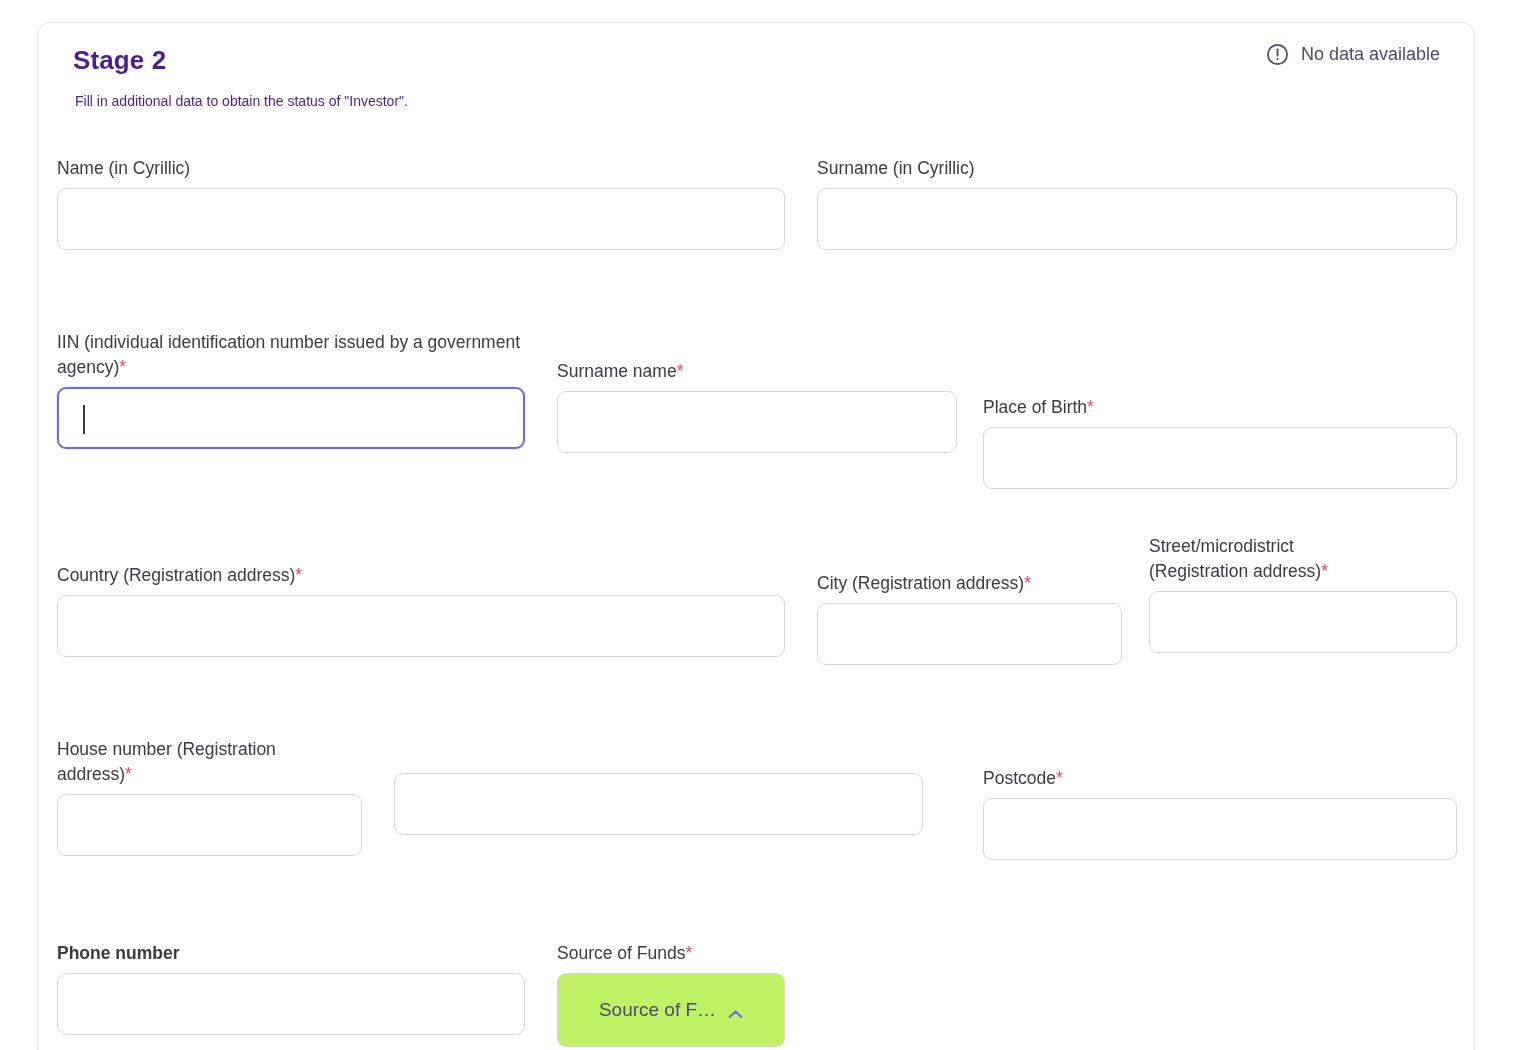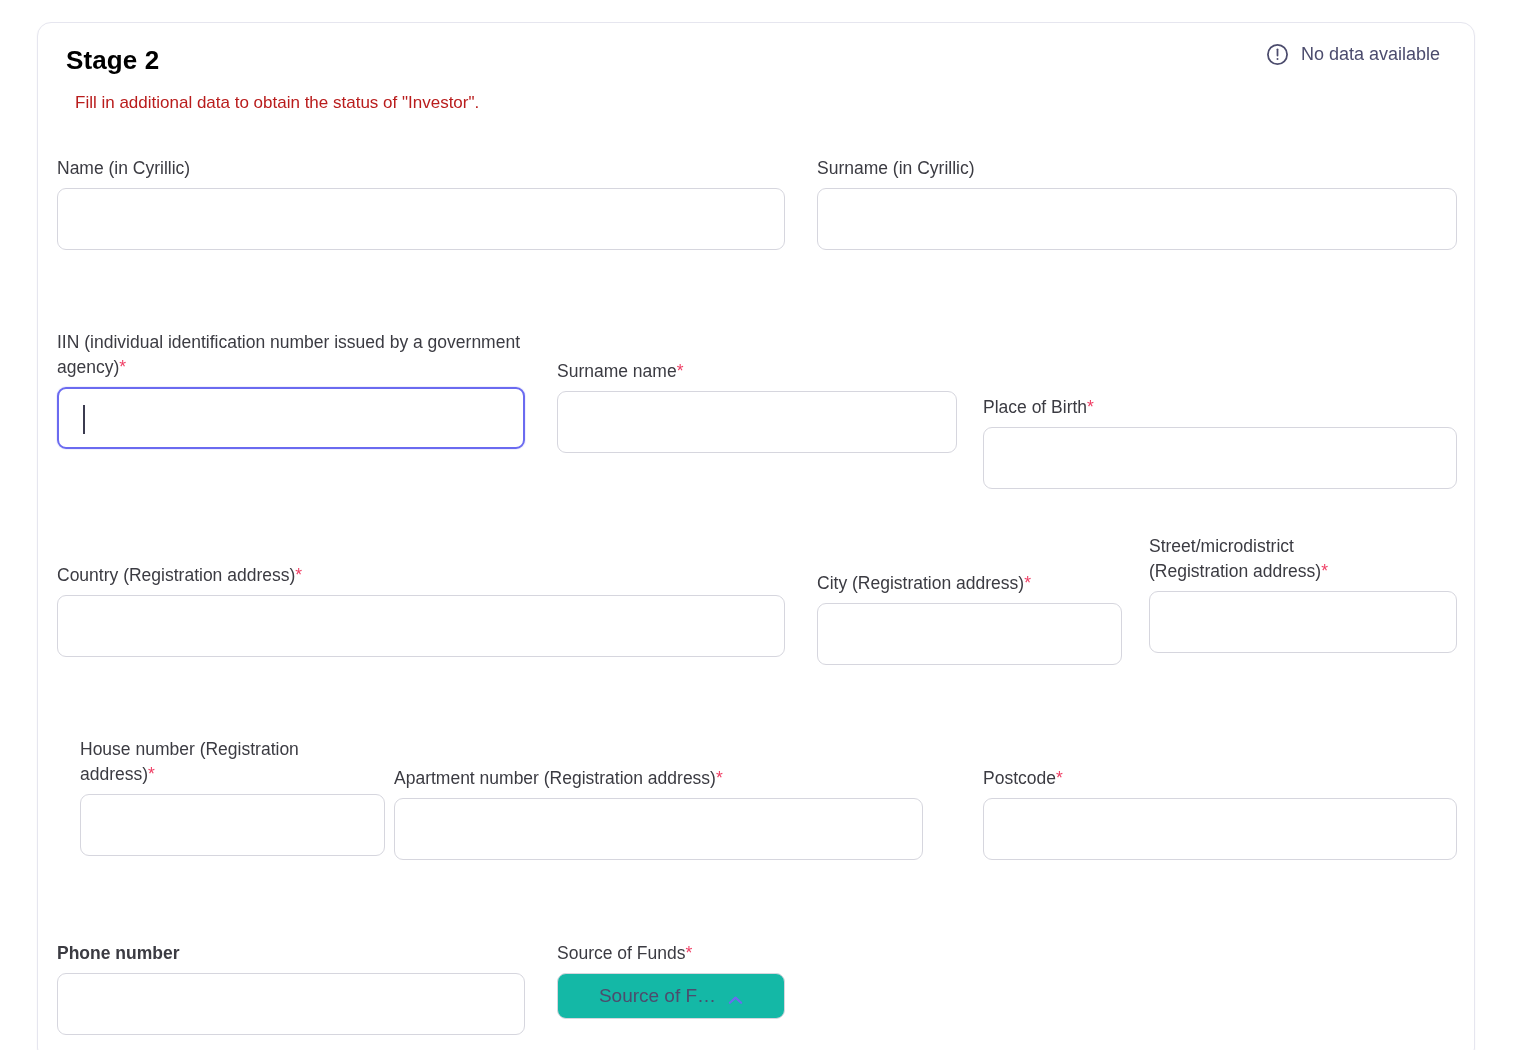--- a/index.html
+++ b/index.html
@@ -28,33 +28,33 @@
 
   
   .card-header {
     position: absolute;
     left: 0; top: 0;
     width: 100%;
     height: 96px;
   }
   .stage-title {
     position: absolute;
-    left: 28px;
+    left: 35px;
     top: 22px;
     font-size: 26px;
     font-weight: bold;
-    color: #000000;
+    color: #4c1d95;
     letter-spacing: 0.1px;
   }
   .stage-sub {
     position: absolute;
     left: 37px;
     top: 70px;
-    font-size: 17px;
-    color: #b91c1c;
+    font-size: 14px;
+    color: #4c1d95;
   }
   .status-badge {
     position: absolute;
     right: 34px;
     top: 19px;
     display: flex;
     align-items: center;
     gap: 11px;
   }
   .status-badge .badge-icon {
@@ -109,23 +109,23 @@
     left: 24px;
     top: 16px;
     width: 2px;
     height: 29px;
     background: #3b3b4f;
   }
 
   
   .select-box {
     margin-top: 7px;
-    height: 46px;
-    width: 100%;
-    background: #14b8a6;
+    height: 74px;
+    width: 100%;
+    background: #bef264;
     border: 1px solid #d6d6de;
     border-radius: 9px;
     display: flex;
     align-items: center;
     justify-content: center;
     gap: 12px;
     cursor: pointer;
   }
   .select-value {
     font-size: 19px;
@@ -198,28 +198,27 @@
       <div class="field-label"><span>City (Registration address)</span><span class="req">*</span></div>
       <div class="field-input"></div>
     </div>
 
     <div class="field" style="left:1111px; top:415px; width:308px;">
       <div class="field-label"><span>Street/microdistrict
 (Registration address)</span><span class="req">*</span></div>
       <div class="field-input"></div>
     </div>
 
-    <div class="field" style="left:19px; top:618px; width:305px;margin-left:23px;">
+    <div class="field" style="left:19px; top:618px; width:305px;">
       <div class="field-label"><span>House number (Registration
 address)</span><span class="req">*</span></div>
       <div class="field-input"></div>
     </div>
 
     <div class="field" style="left:356px; top:647px; width:529px;">
-      <div class="field-label"><span>Apartment number (Registration address)</span><span class="req">*</span></div>
       <div class="field-input"></div>
     </div>
 
     <div class="field" style="left:945px; top:647px; width:474px;">
       <div class="field-label"><span>Postcode</span><span class="req">*</span></div>
       <div class="field-input"></div>
     </div>
 
     <div class="field" style="left:19px; top:822px; width:468px;font-weight:bold;">
       <div class="field-label"><span>Phone number</span></div>

